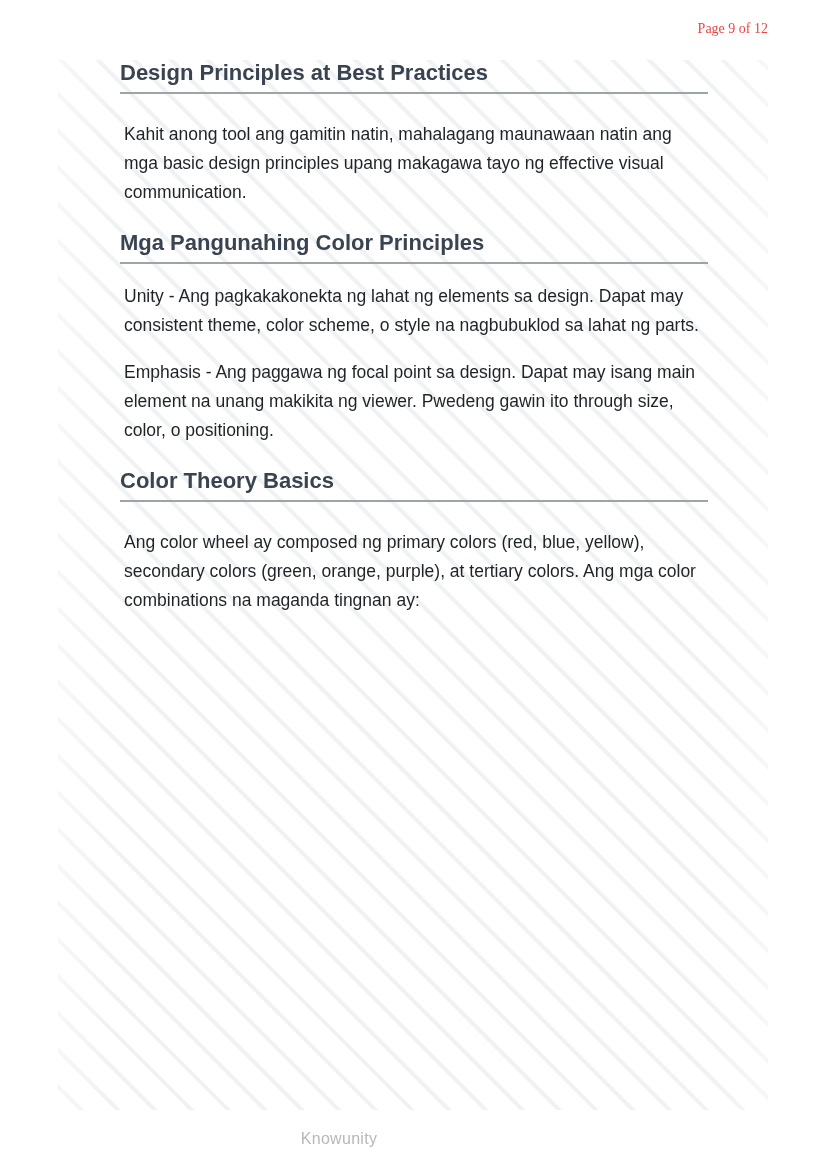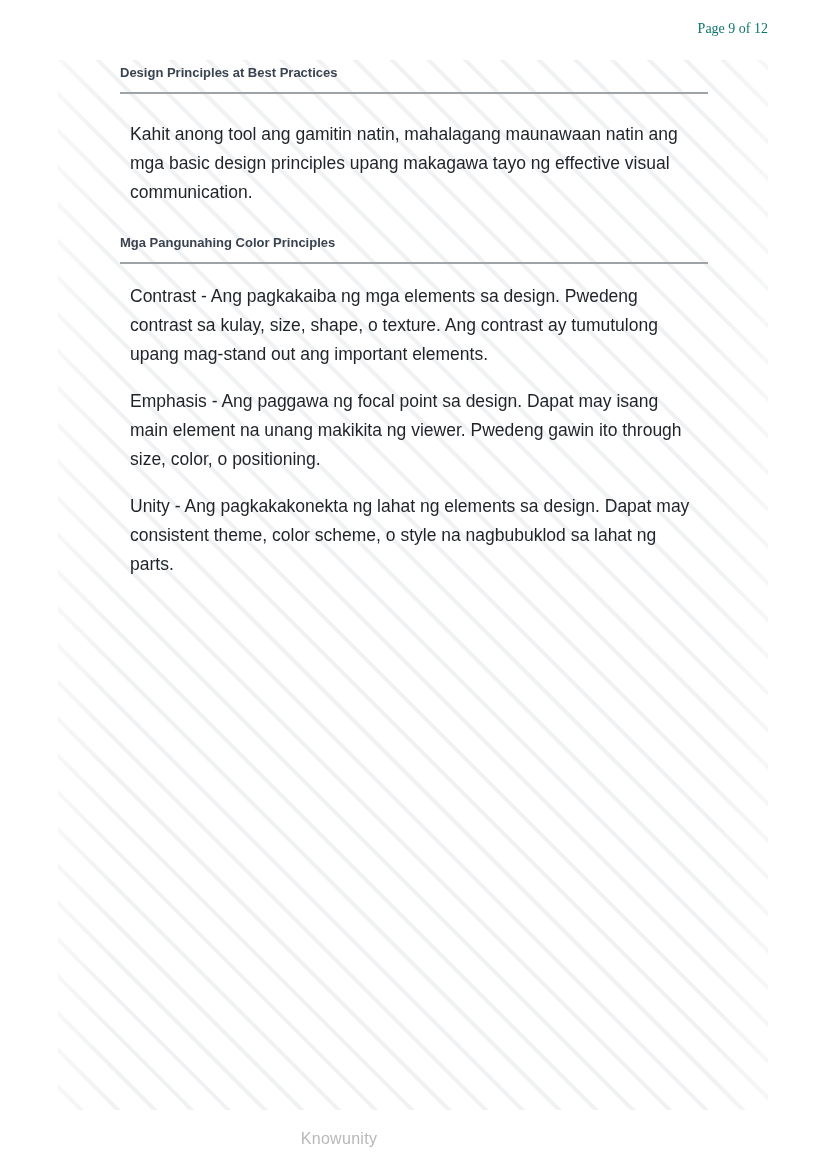--- a/index.html
+++ b/index.html
@@ -14,21 +14,21 @@
     overflow: hidden;
     font-family: "Liberation Sans", "DejaVu Sans", sans-serif;
     color: #1f2328;
   }
   .page-number {
     position: absolute;
     top: 21px;
     right: 60px;
     font-family: "Liberation Serif", "DejaVu Serif", serif;
     font-size: 14px;
-    color: #0f766e;
+    color: #ef4444;
   }
   .hatch {
     position: absolute;
     left: 58px;
     top: 60px;
     width: 710px;
     height: 1050px;
     background-image: repeating-linear-gradient(
       45deg,
       rgba(255,255,255,0) 0px,
@@ -43,32 +43,32 @@
     z-index: 0;
   }
   .content {
     position: absolute;
     left: 120px;
     top: 58px;
     width: 588px;
     z-index: 1;
   }
   .section-heading {
-    font-size: 13px;
+    font-size: 22px;
     font-weight: bold;
     color: #3a4350;
     margin: 0;
     padding: 4px 0 8px 0;
     border-bottom: 2px solid #9ea3a8;
     line-height: 22px;
   }
   .para {
     font-size: 17.5px;
     line-height: 29px;
-    margin: 10px;
+    margin: 4px;
     color: #1f2328;
   }
   .heading-gap {
     margin-top: 23px;
   }
   .list-line {
     font-size: 17.5px;
     line-height: 29px;
     margin: 0;
   }
@@ -92,23 +92,24 @@
 
 <div class="content">
 
   <section>
     <h2 class="section-heading">Design Principles at Best Practices</h2>
     <p class="para heading-gap" style="margin-top:26px">Kahit anong tool ang gamitin natin, mahalagang maunawaan natin ang mga basic design principles upang makagawa tayo ng effective visual communication.</p>
   </section>
 
   <section style="margin-top:21px">
     <h2 class="section-heading">Mga Pangunahing Color Principles</h2>
-    <p class="para" style="margin-top:18px">Contrast - Ang pagkakaiba ng mga elements sa design. Pwedeng contrast sa kulay, size, shape, o texture. Ang contrast ay tumutulong upang mag-stand out ang important elements.</p>
+    <p class="para" style="margin-top:18px">Unity - Ang pagkakakonekta ng lahat ng elements sa design. Dapat may consistent theme, color scheme, o style na nagbubuklod sa lahat ng parts.</p>
     <p class="para" style="margin-top:18px">Emphasis - Ang paggawa ng focal point sa design. Dapat may isang main element na unang makikita ng viewer. Pwedeng gawin ito through size, color, o positioning.</p>
-    <p class="para" style="margin-top:18px">Unity - Ang pagkakakonekta ng lahat ng elements sa design. Dapat may consistent theme, color scheme, o style na nagbubuklod sa lahat ng parts.</p>
   </section>
 
   <section style="margin-top:21px">
+    <h2 class="section-heading">Color Theory Basics</h2>
+    <p class="para" style="margin-top:26px">Ang color wheel ay composed ng primary colors (red, blue, yellow), secondary colors (green, orange, purple), at tertiary colors. Ang mga color combinations na maganda tingnan ay:</p>
   </section>
 
 </div>
 
 <div class="footer">Knowunity</div>
 
 </body></html>

